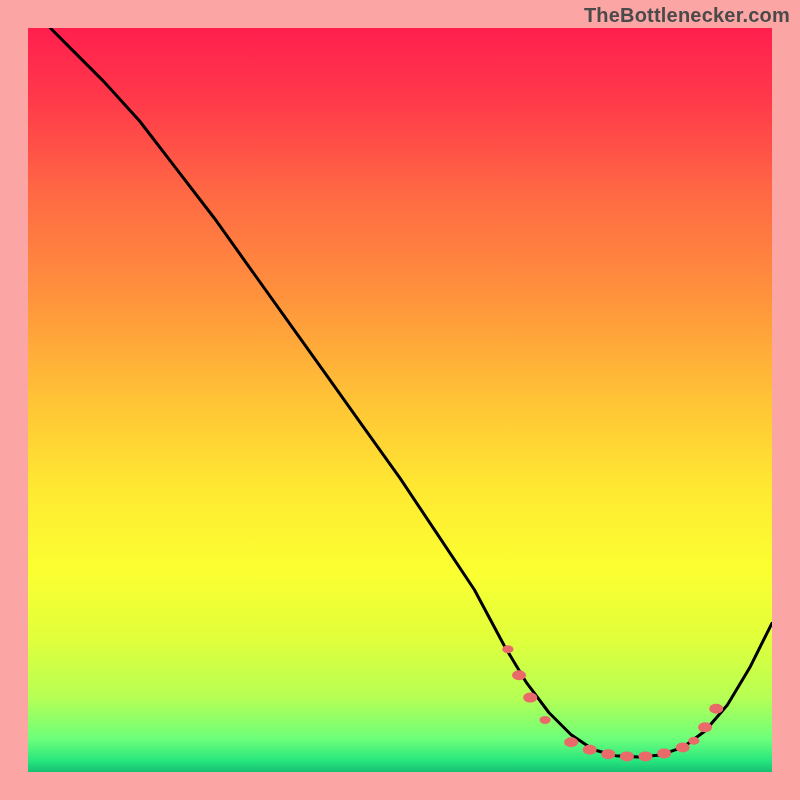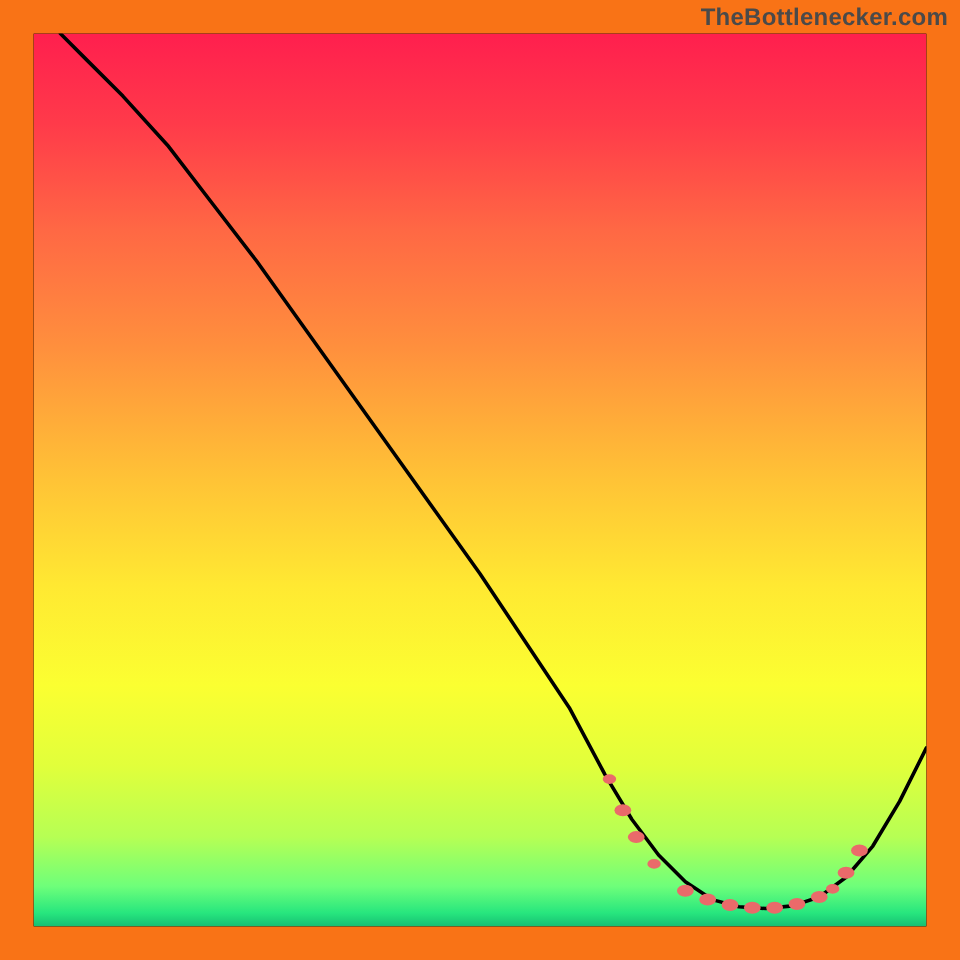--- a/index.html
+++ b/index.html
@@ -8,21 +8,21 @@
     background: #000;
     width: 800px;
     height: 800px;
     overflow: hidden;
     font-family: Arial, Helvetica, sans-serif;
   }
   .frame {
     position: relative;
     width: 800px;
     height: 800px;
-    background: #f97316;
+    background: #fca5a5;
   }
   .watermark {
     position: absolute;
     top: 4px;
     right: 10px;
     color: #4a4a4a;
     font-size: 20px;
     font-weight: 600;
     letter-spacing: 0.2px;
     z-index: 10;

